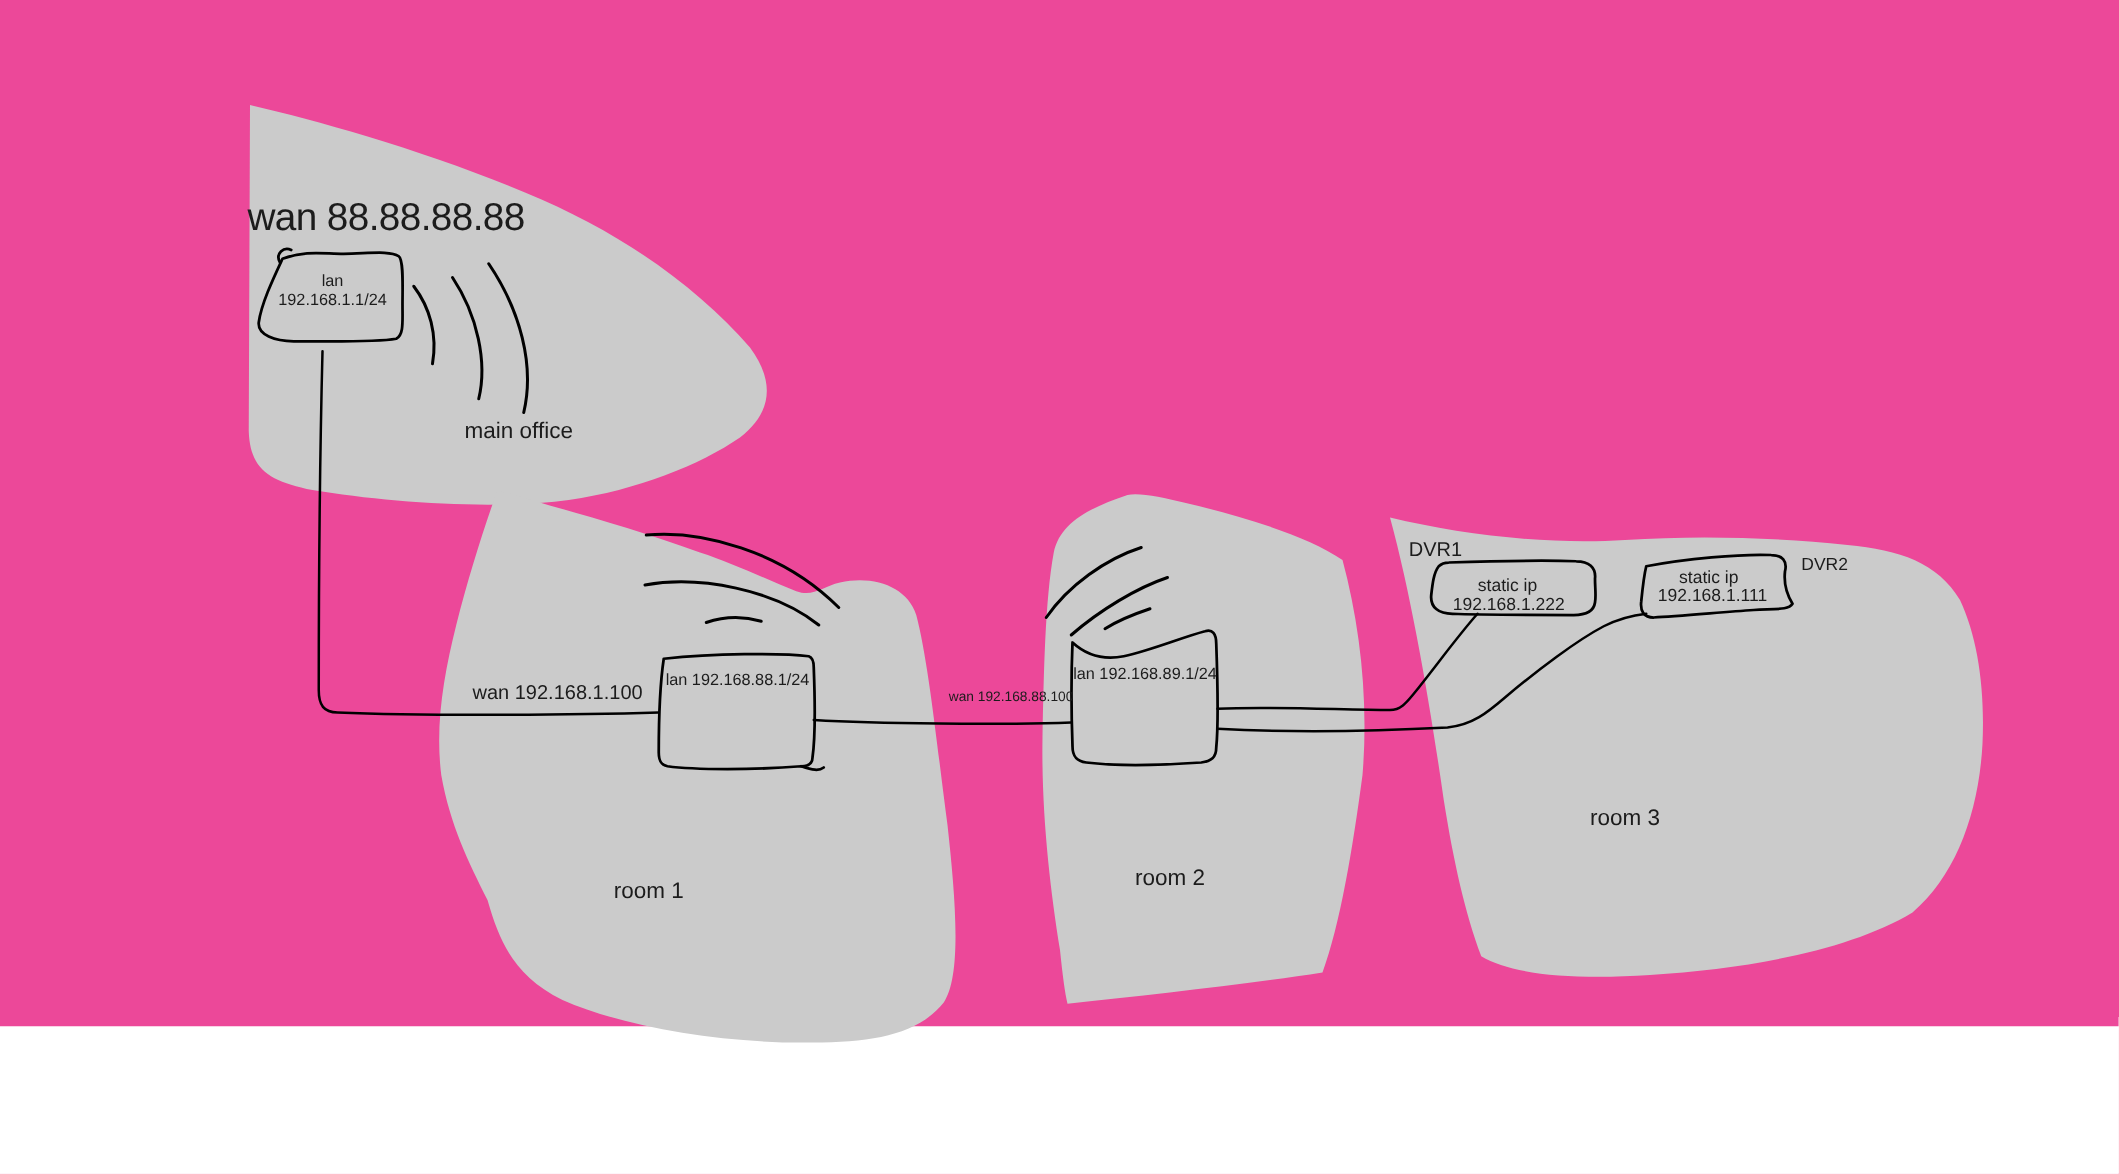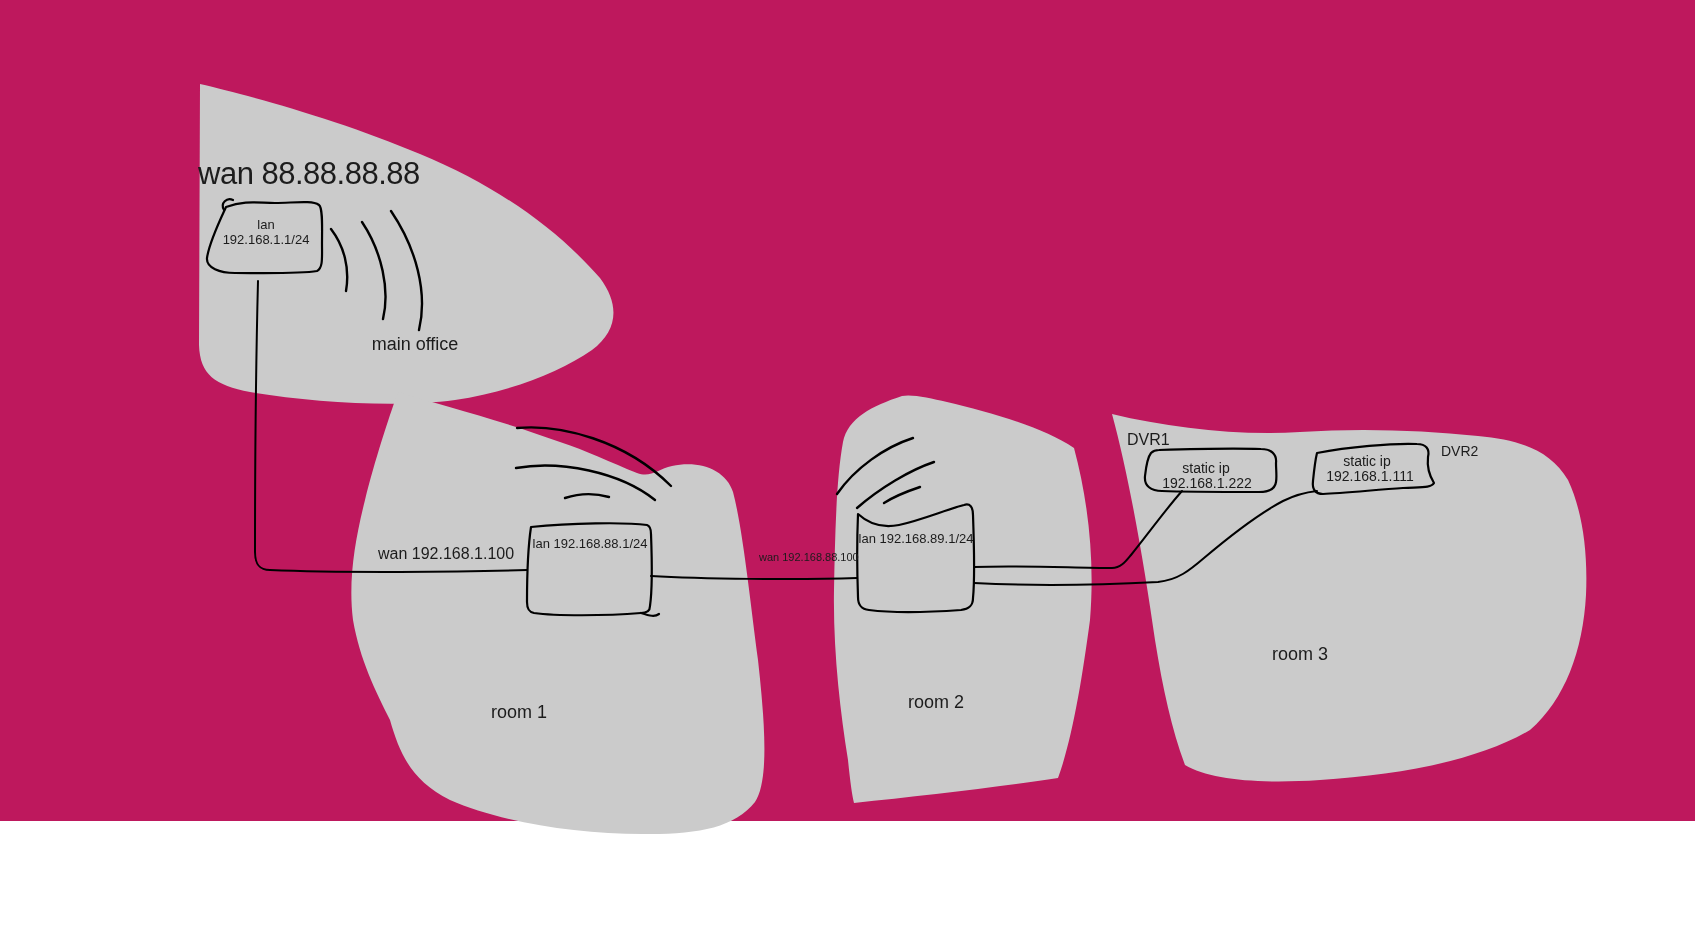--- a/index.html
+++ b/index.html
@@ -7,21 +7,21 @@
     padding: 0;
     background: #ffffff;
     width: 1695px;
     height: 939px;
     overflow: hidden;
   }
   #canvas-wrap {
     position: relative;
     width: 1695px;
     height: 821px;
-    background: #be185d;
+    background: #ec4899;
   }
   svg {
     display: block;
     font-family: "Liberation Sans", sans-serif;
   }
   .blob { stroke: none; }
   .sketch-line {
     fill: none;
     stroke: #000000;
     stroke-width: 2;

